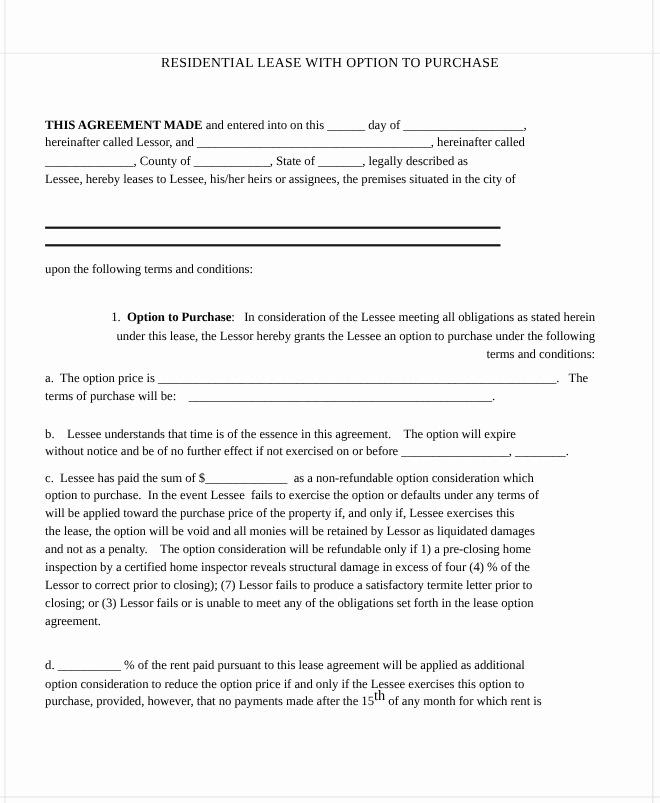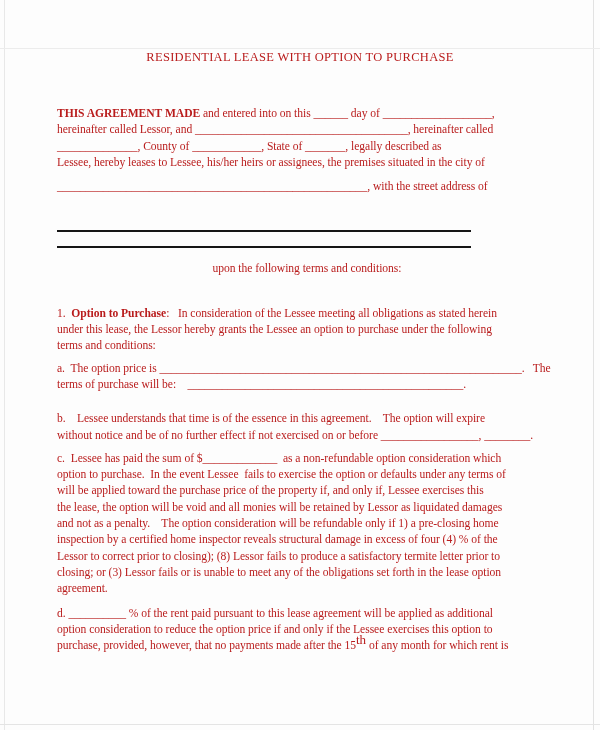--- a/index.html
+++ b/index.html
@@ -6,60 +6,60 @@
   body {
     width: 600px; height: 730px;
     background: #ffffff;
     font-family: "Liberation Serif", "DejaVu Serif", serif;
   }
   .page {
     position: relative;
     width: 600px; height: 730px;
     background: #fdfdfd;
     overflow: hidden;
-    color: #b91c1c;
+    color: #000000;
   }
   
   .edge { position: absolute; background: #e8e8e8; }
   .edge-left   { left: 4px;  top: 0; width: 1px; height: 730px; }
   .edge-right  { left: 593px; top: 0; width: 1px; height: 730px; background:#e2e2e2; }
   .edge-top    { left: 0; top: 48px; width: 600px; height: 1px; background:#ececec; }
   .edge-bottom { left: 0; top: 724px; width: 600px; height: 1px; background:#e4e4e4; }
 
   .doc-title {
     position: absolute;
     left: 0; top: 50px; width: 600px;
     text-align: center;
     font-size: 12.5px;
     letter-spacing: 0.3px;
     white-space: pre;
   }
   .content {
     position: absolute;
-    left: 57px; top: 106px;
+    left: 41px; top: 106px;
     width: 500px;
     font-size: 11.6px;
     line-height: 16.3px;
     letter-spacing: -0.05px;
   }
   .ln { white-space: pre; }
   .b  { font-weight: bold; }
   .street-line { margin-top: 8px; }
   .rule {
     width: 414px; height: 0;
     border-top: 2px solid #161616;
   }
   .rule-1 { margin-top: 35px; }
   .rule-2 { margin-top: 14px; }
-  .terms-intro { margin-top: 13px; text-align: center; }
-  .sec1 { margin-top: 28px; }
+  .terms-intro { margin-top: 13px; }
+  .sec1 { margin-top: 28px; text-align: right; }
   .clause-a { margin-top: 6px; }
   .clause-b { margin-top: 18px; }
   .clause-c { margin-top: 7px; }
-  .clause-d { margin-top: 8px; }
+  .clause-d { margin-top: 24px; }
   sup { font-size: 13px; vertical-align: super; line-height: 0; }
 </style>
 </head>
 <body>
 
 <div class="page">
 
   <div class="edge edge-left"></div>
   <div class="edge edge-right"></div>
   <div class="edge edge-top"></div>
@@ -67,21 +67,20 @@
 
   <div class="doc-title">RESIDENTIAL LEASE WITH OPTION TO PURCHASE</div>
 
   <div class="content">
 
     <div class="ln"><span class="b">THIS AGREEMENT MADE</span><span> and entered into on this ______ day of ___________________,</span></div>
     <div class="ln">hereinafter called Lessor, and _____________________________________, hereinafter called</div>
     <div class="ln">______________, County of ____________, State of _______, legally described as</div>
     <div class="ln">Lessee, hereby leases to Lessee, his/her heirs or assignees, the premises situated in the city of</div>
 
-    <div class="ln street-line">______________________________________________________, with the street address of</div>
 
     <div class="rule rule-1"></div>
     <div class="rule rule-2"></div>
 
     <div class="ln terms-intro">upon the following terms and conditions:</div>
 
     <div class="sec1">
       <div class="ln"><span>1.  </span><span class="b">Option to Purchase</span><span>:   In consideration of the Lessee meeting all obligations as stated herein</span></div>
       <div class="ln">under this lease, the Lessor hereby grants the Lessee an option to purchase under the following</div>
       <div class="ln">terms and conditions:</div>
@@ -97,21 +96,21 @@
       <div class="ln">without notice and be of no further effect if not exercised on or before _________________, ________.</div>
     </div>
 
     <div class="clause-c">
       <div class="ln">c.  Lessee has paid the sum of $_____________  as a non-refundable option consideration which</div>
       <div class="ln">option to purchase.  In the event Lessee  fails to exercise the option or defaults under any terms of</div>
       <div class="ln">will be applied toward the purchase price of the property if, and only if, Lessee exercises this</div>
       <div class="ln">the lease, the option will be void and all monies will be retained by Lessor as liquidated damages</div>
       <div class="ln">and not as a penalty.    The option consideration will be refundable only if 1) a pre-closing home</div>
       <div class="ln">inspection by a certified home inspector reveals structural damage in excess of four (4) % of the</div>
-      <div class="ln">Lessor to correct prior to closing); (8) Lessor fails to produce a satisfactory termite letter prior to</div>
+      <div class="ln">Lessor to correct prior to closing); (7) Lessor fails to produce a satisfactory termite letter prior to</div>
       <div class="ln">closing; or (3) Lessor fails or is unable to meet any of the obligations set forth in the lease option</div>
       <div class="ln">agreement.</div>
     </div>
 
     <div class="clause-d">
       <div class="ln">d. __________ % of the rent paid pursuant to this lease agreement will be applied as additional</div>
       <div class="ln">option consideration to reduce the option price if and only if the Lessee exercises this option to</div>
       <div class="ln"><span>purchase, provided, however, that no payments made after the 15</span><sup>th</sup><span> of any month for which rent is</span></div>
     </div>
 

